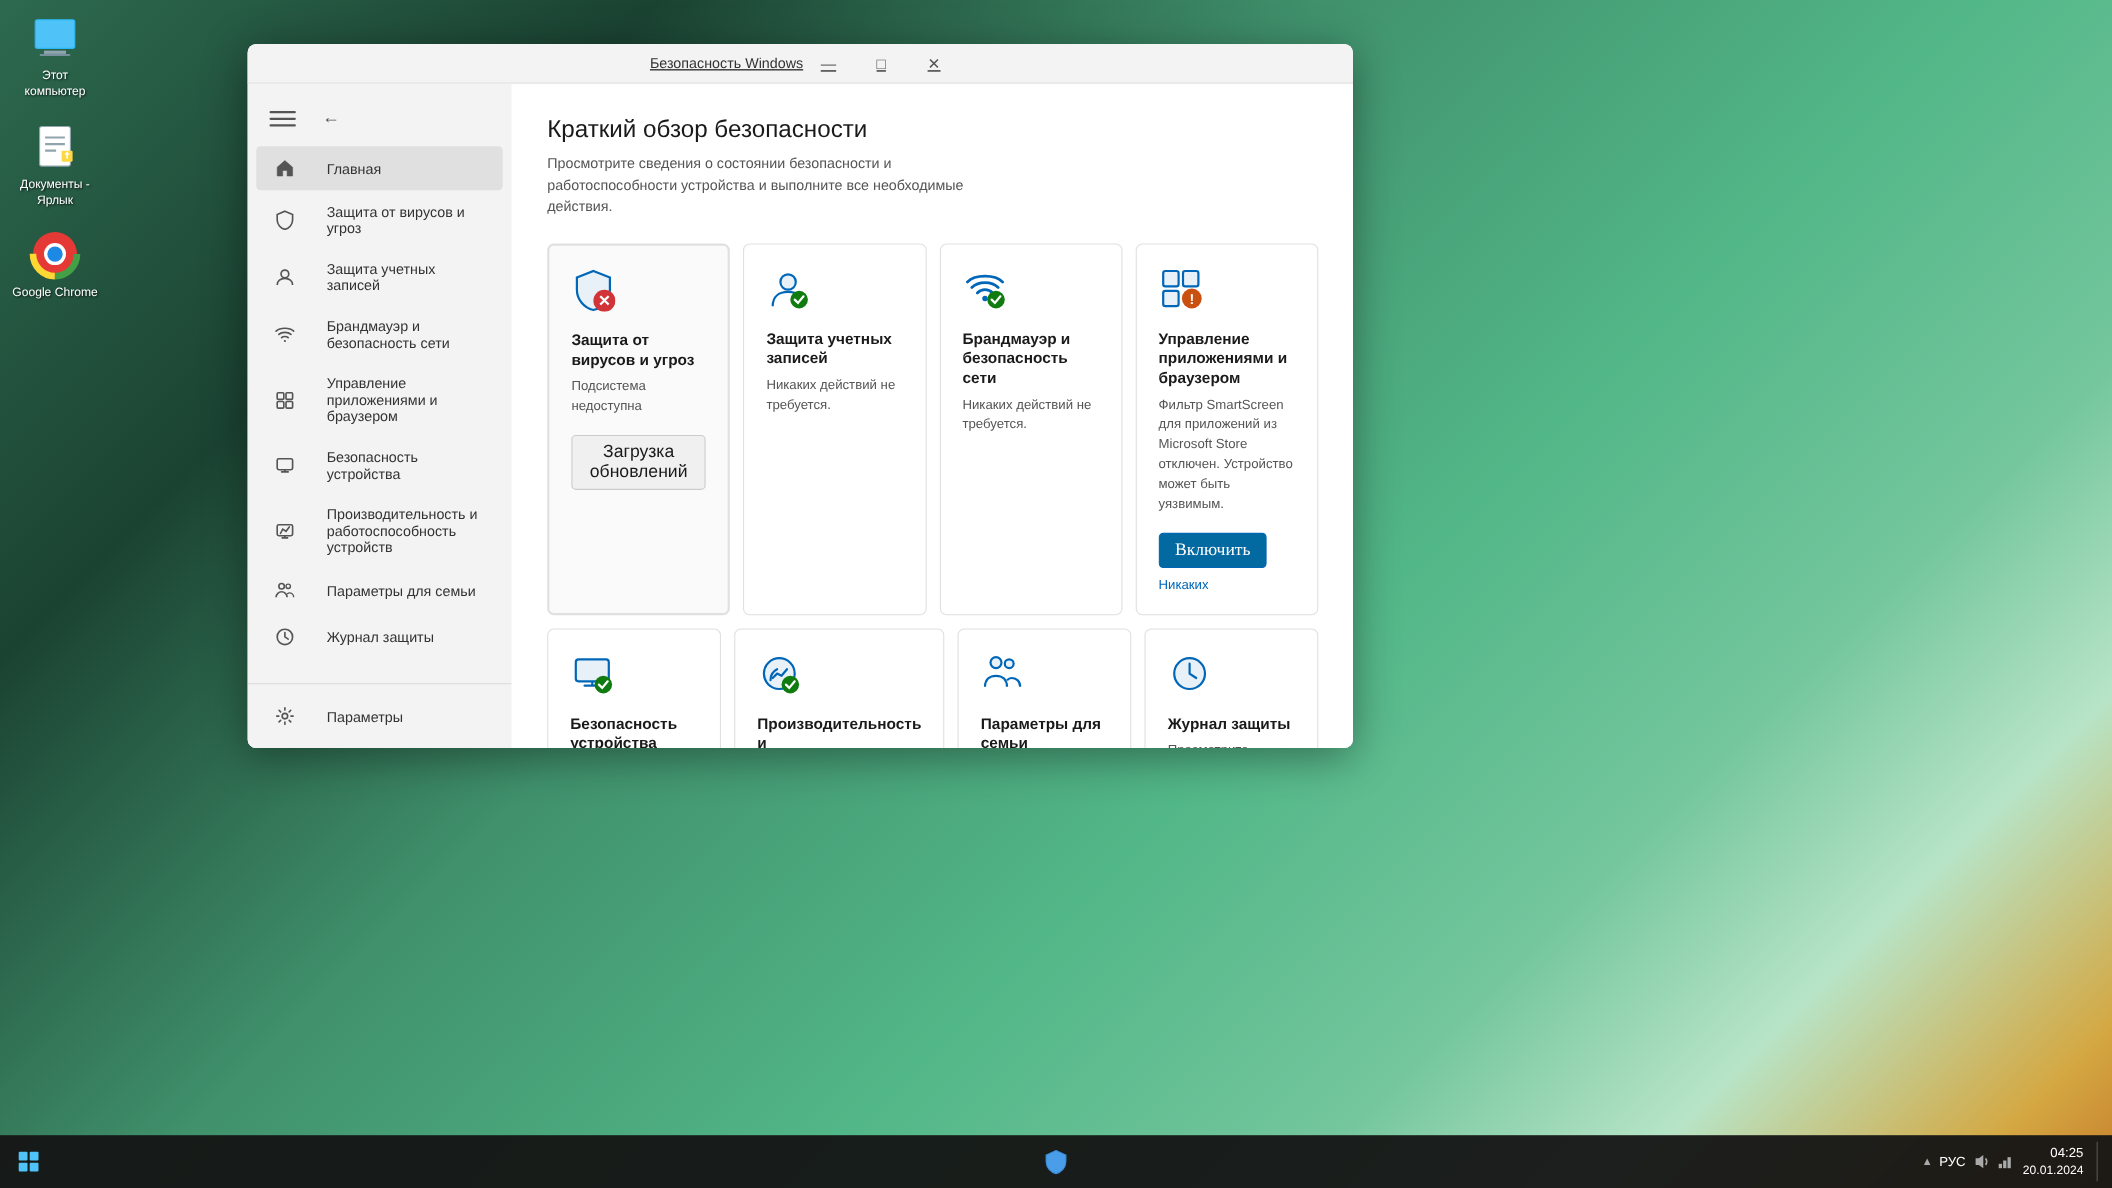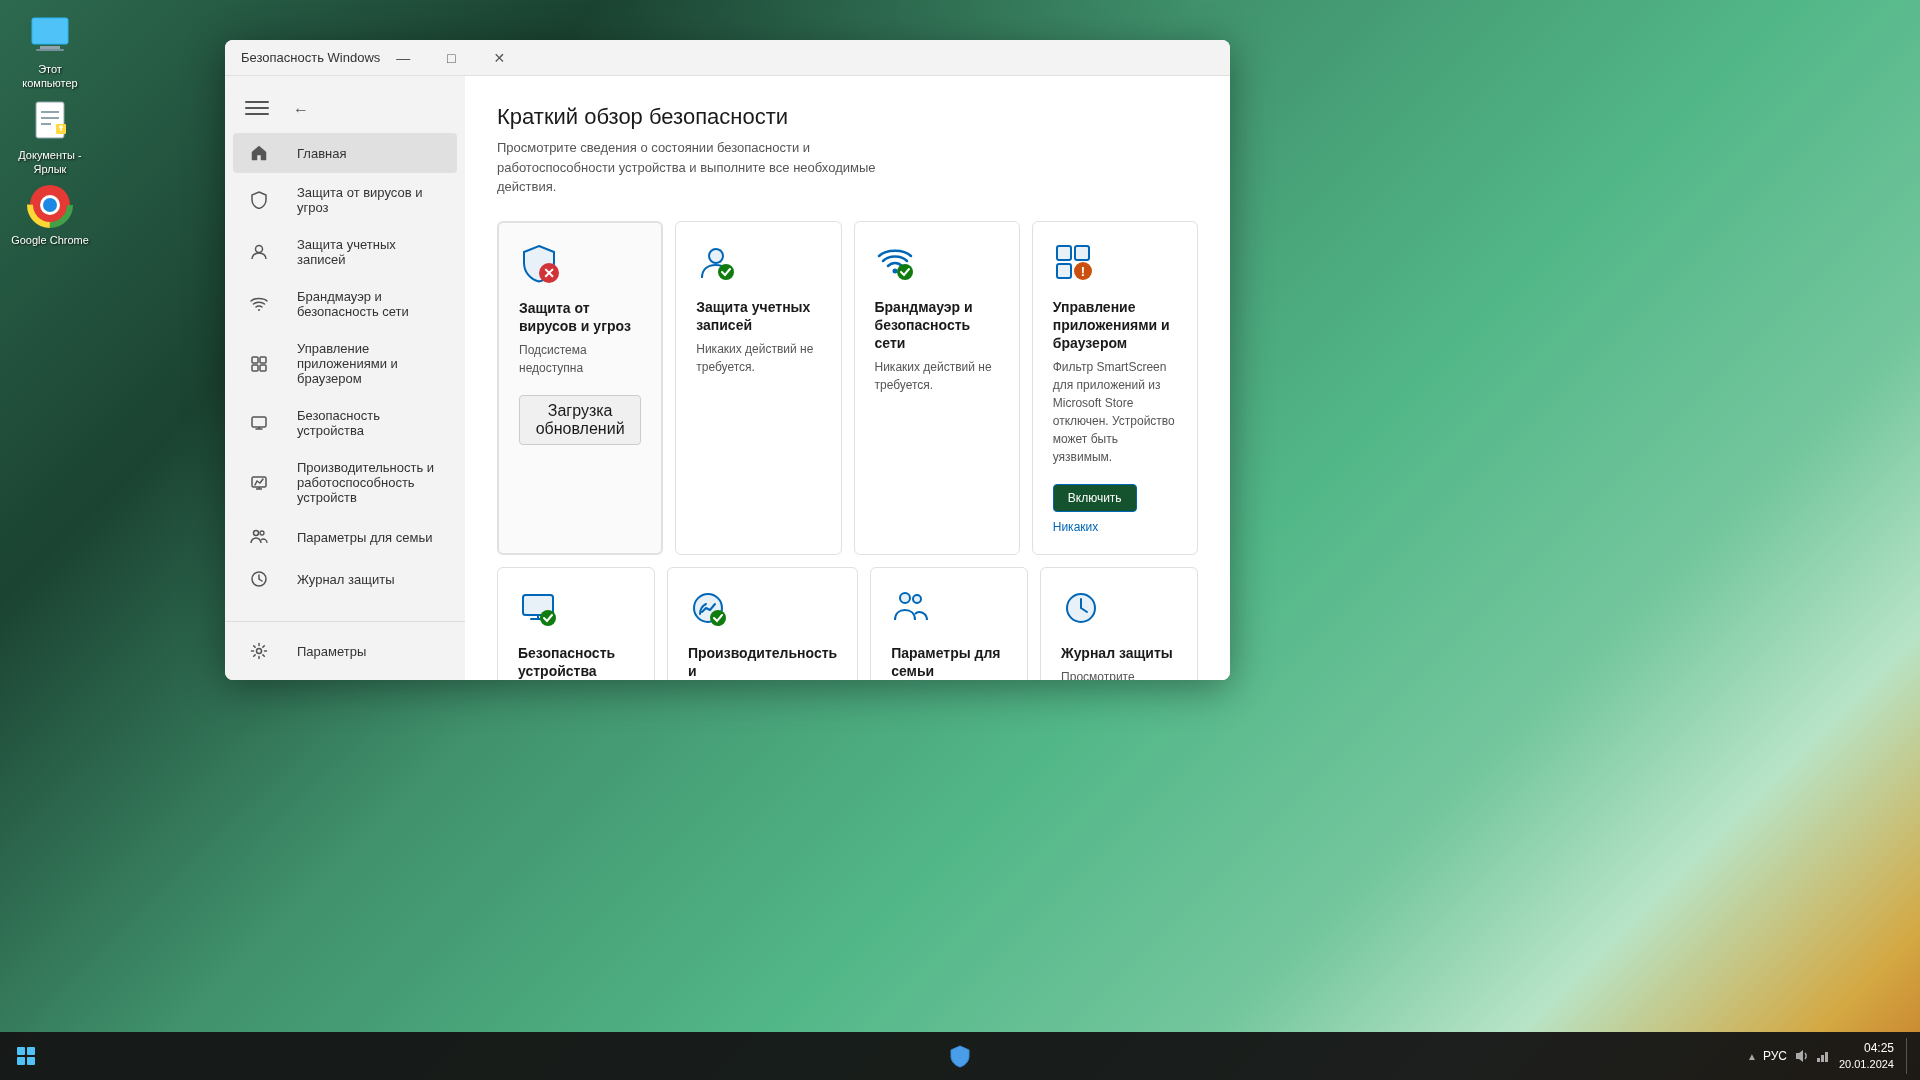--- a/index.html
+++ b/index.html
@@ -19,21 +19,21 @@
       position: relative;
     }
 
     
     .desktop-icons {
       position: absolute;
       top: 10px;
       left: 10px;
       display: flex;
       flex-direction: column;
-      gap: 5px;
+      gap: 18px;
       align-items: center;
     }
 
     .desktop-icon {
       display: flex;
       flex-direction: column;
       align-items: center;
       width: 80px;
       cursor: pointer;
     }
@@ -151,24 +151,25 @@
       display: flex;
       flex-direction: column;
       overflow: hidden;
     }
 
     .window-titlebar {
       height: 36px;
       background: #f3f3f3;
       display: flex;
       align-items: center;
-      justify-content: flex-start;
+      justify-content: center;
       padding: 0 8px 0 16px;
       border-bottom: 1px solid #e0e0e0;
       flex-shrink: 0;
+      text-decoration: underline;
     }
 
     .window-title-text {
       font-size: 13px;
       color: #333;
     }
 
     .window-controls {
       display: flex;
       gap: 2px;
@@ -348,29 +349,30 @@
       border-radius: 4px;
       padding: 6px 14px;
       font-size: 16px;
       cursor: pointer;
       color: #1a1a1a;
       display: inline-block;
       margin-top: 8px;
     }
 
     .card-btn-primary {
-      background: #14532d;
+      background: #0369a1;
       border: 1px solid #0067b8;
       border-radius: 4px;
       padding: 6px 14px;
-      font-size: 12px;
+      font-size: 16px;
       cursor: pointer;
       color: white;
       display: inline-block;
       margin-top: 8px;
+      font-family: Liberation Serif, serif;
     }
 
     .card-link {
       color: #0067b8;
       font-size: 12px;
       cursor: pointer;
       display: block;
       margin-top: 8px;
       text-decoration: none;
     }

